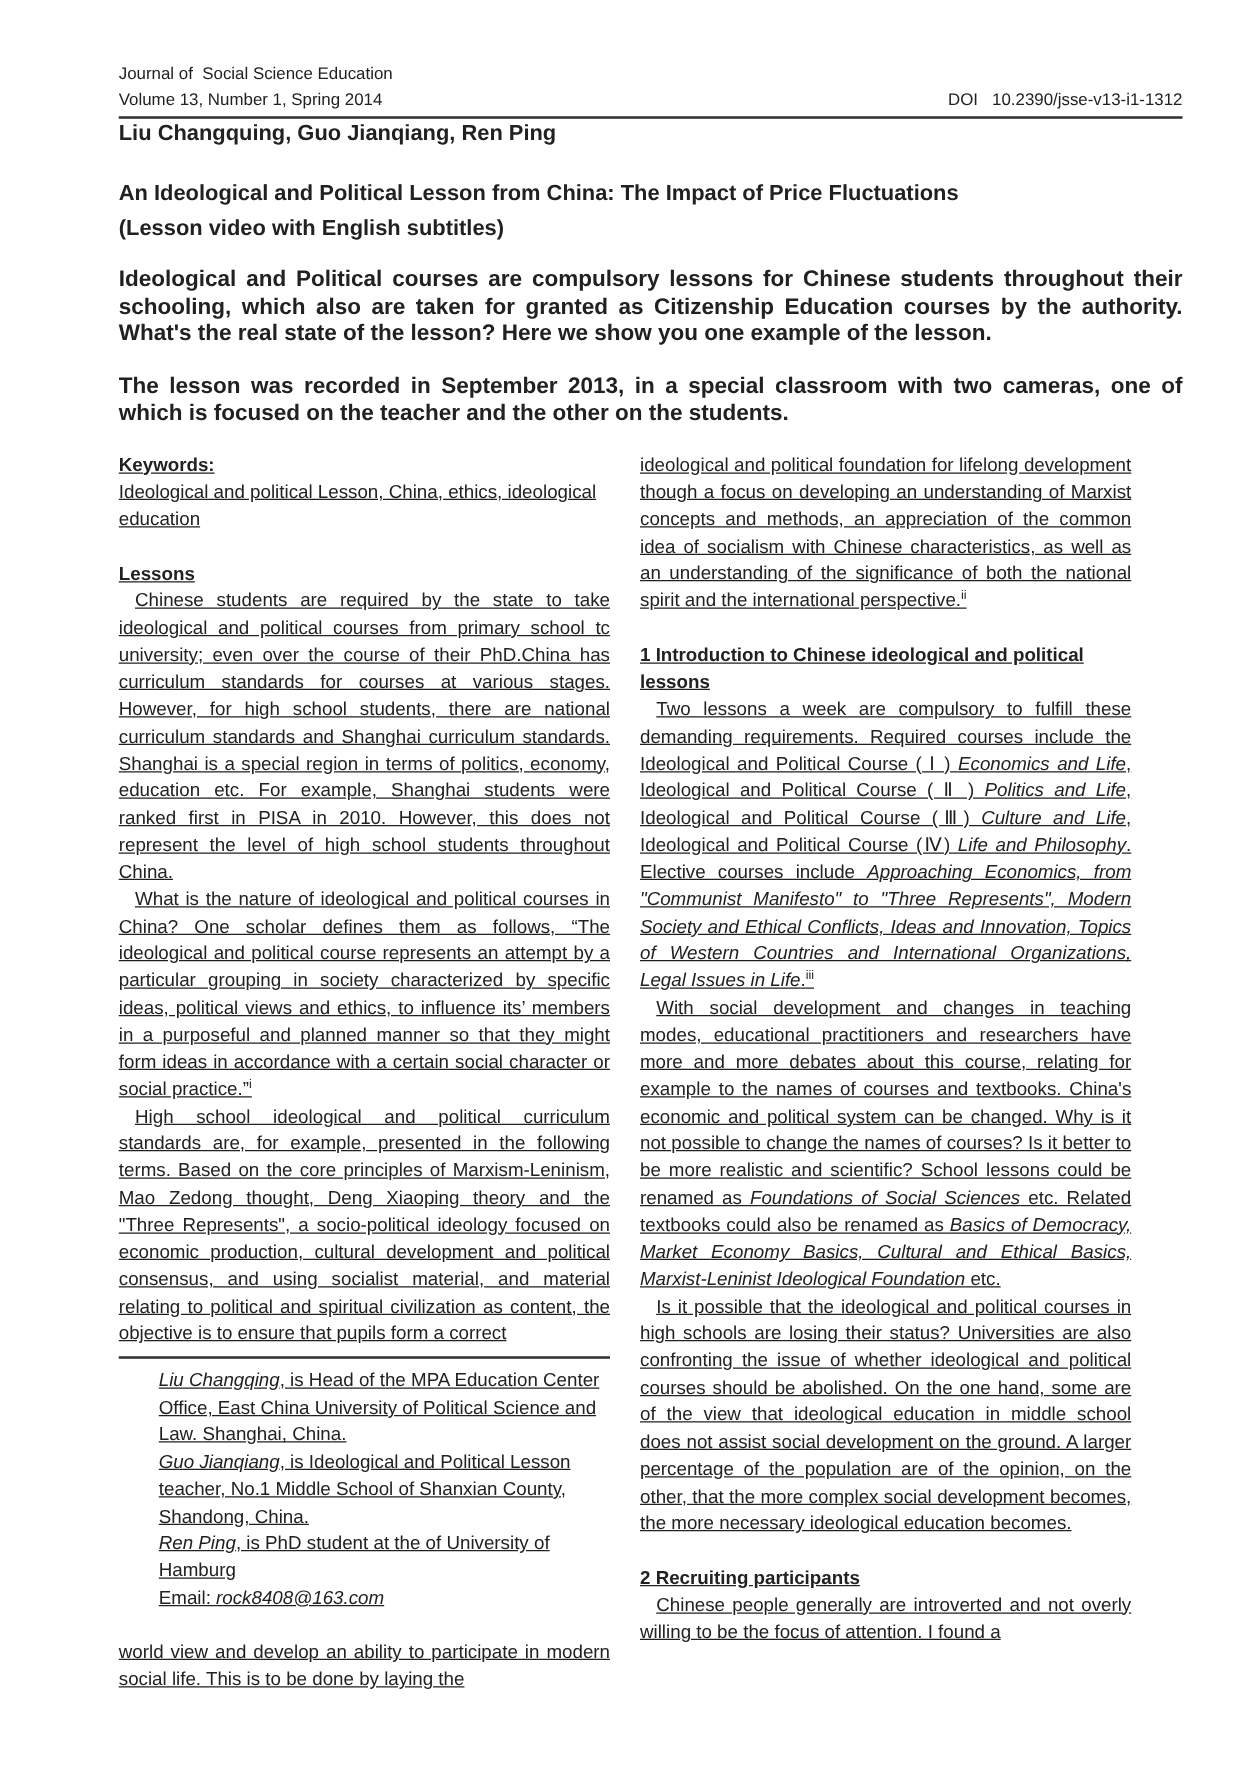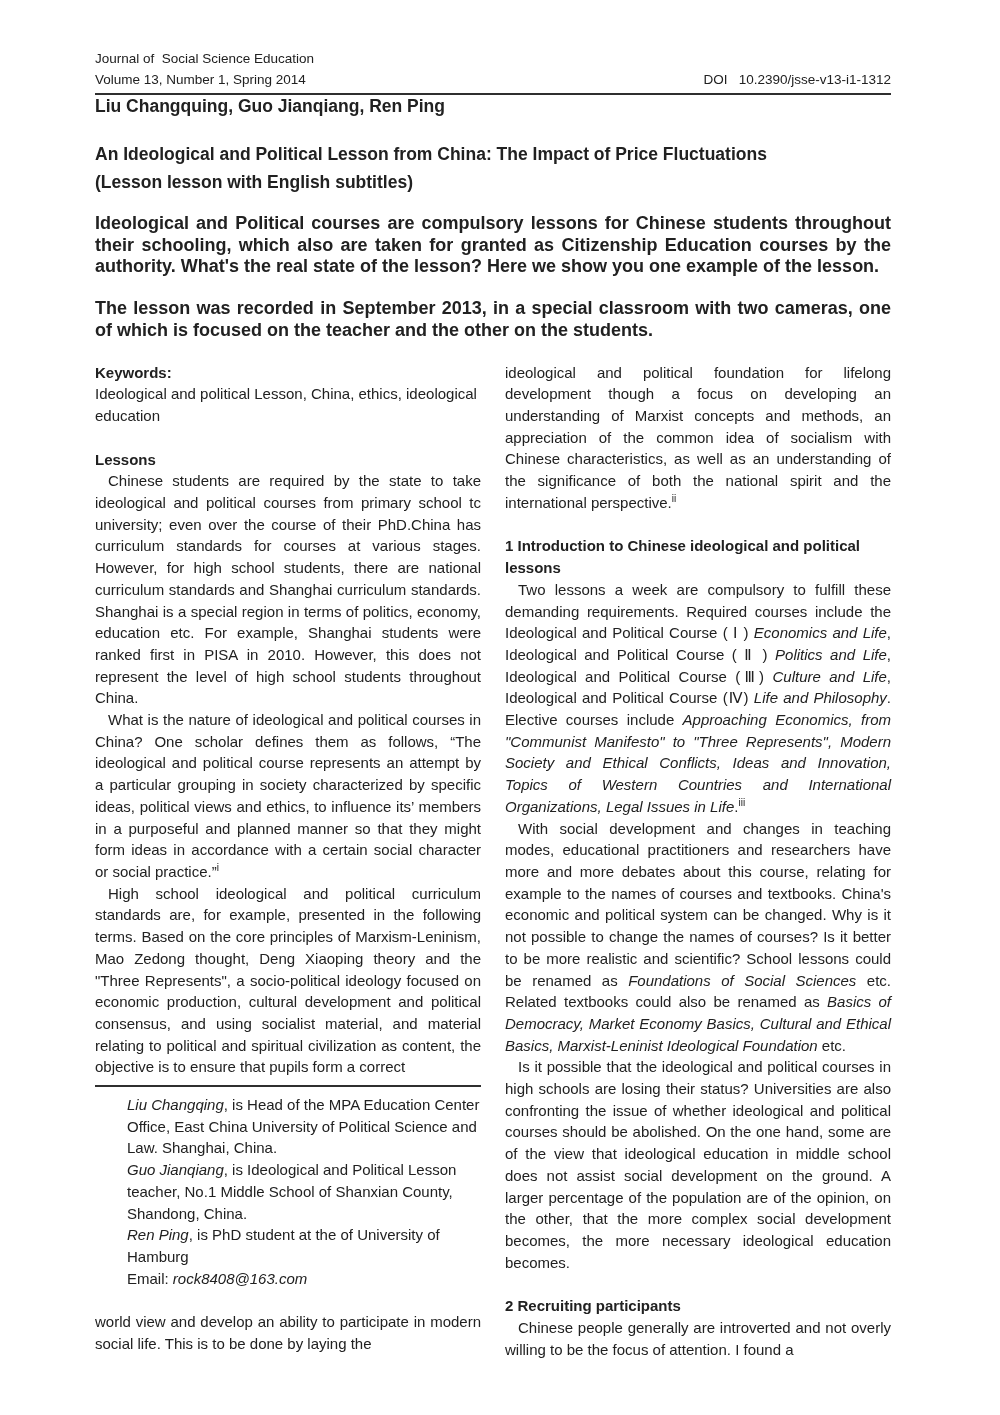--- a/index.html
+++ b/index.html
@@ -1,39 +1,39 @@
 <!DOCTYPE html>
 <html><head>
 <meta charset="utf-8">
 <style>
   html, body { margin: 0; padding: 0; background: #ffffff; }
   .page {
     position: relative;
     width: 1000px;
     height: 1415px;
     box-sizing: border-box;
-    padding: 48px 109px 0 95px;
+    padding: 48px 54px 0 95px;
     background: #ffffff;
     font-family: "Liberation Sans", sans-serif;
     color: #212121;
     overflow: hidden;
   }
   
   .masthead { font-size: 13.5px; line-height: 21px; border-bottom: 2px solid #2f2f2f; padding-bottom: 3px; }
   .mast-line2 { display: flex; justify-content: space-between; }
   .prewrap { white-space: pre-wrap; }
   
   .authors { font-size: 17.5px; font-weight: bold; line-height: 22px; }
   .paper-title { margin: 23px 0 0 0; font-size: 17.5px; font-weight: bold; line-height: 28px; }
   
   .abstract { margin-top: 17px; }
   .abstract p { margin: 0; font-size: 18px; line-height: 21.7px; text-align: justify; font-weight: bold; }
   .abstract p + p { margin-top: 20px; }
   
-  .columns { display: flex; gap: 24px; margin-top: 20px; }
+  .columns { display: flex; gap: 24px; margin-top: 20px; text-decoration: underline; }
   .col { width: 393px; font-size: 15px; line-height: 21.7px; }
   .col p { margin: 0; }
   .body-p { text-align: justify; }
   .indent { text-indent: 13px; }
   .kw-label, .sec-heading { font-weight: bold; }
   .sec-heading { margin: 0; font-size: 15px; line-height: 21.7px; }
   .block-gap { margin-top: 22px !important; }
   sup { font-size: 10px; line-height: 0; }
   
   .footnote { border-top: 2px solid #2f2f2f; margin-top: 7px; padding-top: 7px; }
@@ -47,21 +47,21 @@
   <div class="masthead">
     <div class="prewrap">Journal of  Social Science Education</div>
     <div class="mast-line2">
       <span class="prewrap">Volume 13, Number 1, Spring 2014</span>
       <span class="prewrap">DOI   10.2390/jsse-v13-i1-1312</span>
     </div>
   </div>
 
   <div class="authors">Liu Changquing, Guo Jianqiang, Ren Ping</div>
 
-  <h1 class="paper-title"><span>An Ideological and Political Lesson from China: The Impact of Price Fluctuations</span><br><span>(Lesson lesson with English subtitles)</span></h1>
+  <h1 class="paper-title"><span>An Ideological and Political Lesson from China: The Impact of Price Fluctuations</span><br><span>(Lesson video with English subtitles)</span></h1>
 
   <section class="abstract">
     <p>Ideological and Political courses are compulsory lessons for Chinese students throughout their schooling, which also are taken for granted as Citizenship Education courses by the authority. What's the real state of the lesson? Here we show you one example of the lesson.</p>
     <p>The lesson was recorded in September 2013, in a special classroom with two cameras, one of which is focused on the teacher and the other on the students.</p>
   </section>
 
   <div class="columns">
 
     <div class="col">
       <p class="kw-label">Keywords:</p>

